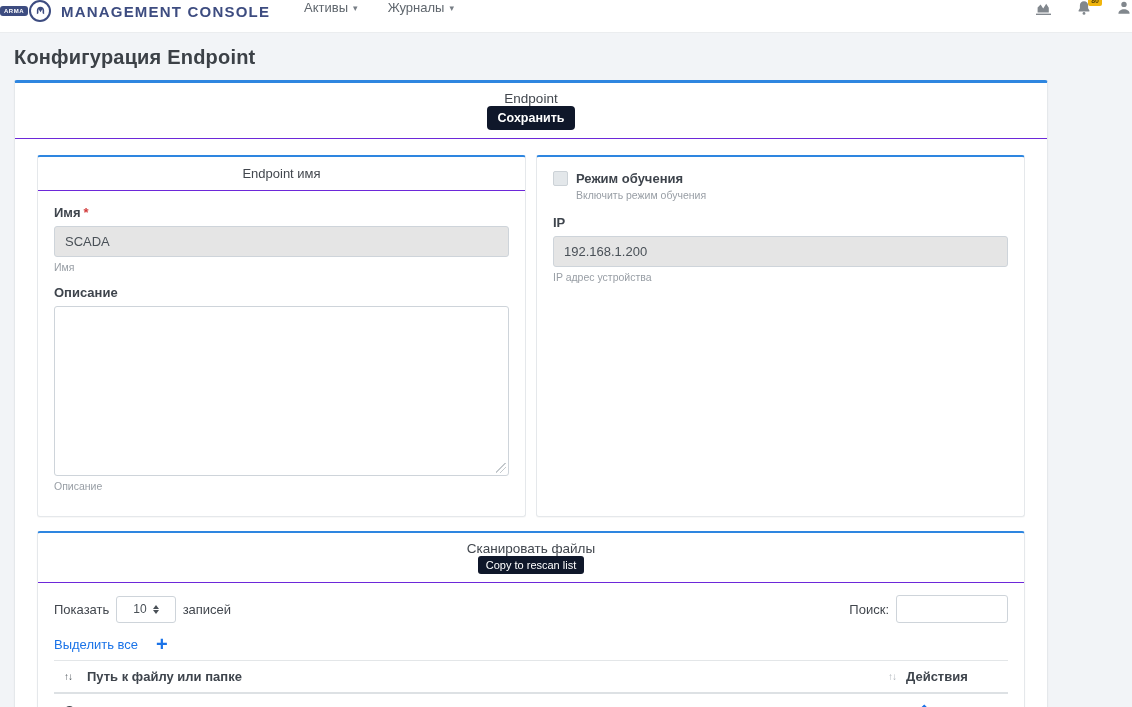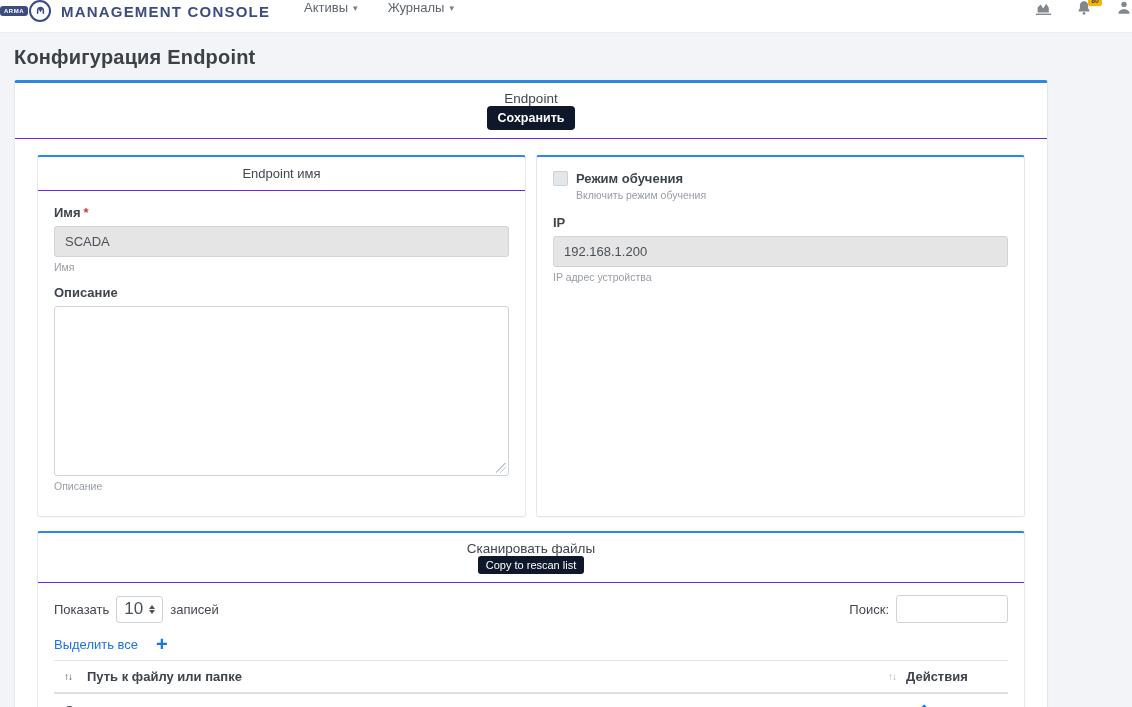--- a/index.html
+++ b/index.html
@@ -59,21 +59,21 @@
   .check-help{margin:3px 0 0 23px;font-size:10.5px;color:#989ea5;}
   .ip-block{margin-top:14px;}
 
   
   .card.scan{margin-top:14px;border-top:2px solid #2e86e0;}
   .scan-body{padding:12px 16px 12px;}
   .controls{display:flex;justify-content:space-between;align-items:center;
     font-size:13px;color:#42474e;}
   .show-group{display:flex;align-items:center;gap:7px;}
   .select-box{display:inline-flex;align-items:center;gap:6px;border:1px solid #ced4da;
-    border-radius:3px;height:27px;padding:0 7px;font-size:17px;color:#495057;cursor:pointer;background:#fff;}
+    border-radius:3px;height:27px;padding:0 16px;font-size:12px;color:#495057;cursor:pointer;background:#fff;}
   .spinner{display:inline-flex;flex-direction:column;gap:1px;}
   .spinner i{width:0;height:0;border-left:3px solid transparent;border-right:3px solid transparent;display:block;}
   .spinner .up{border-bottom:4px solid #495057;}
   .spinner .dn{border-top:4px solid #495057;}
   .search-group{display:flex;align-items:center;gap:7px;}
   .search-input{width:112px;height:28px;border:1px solid #ced4da;border-radius:3px;
     padding:0 8px;font-size:13px;color:#495057;font-family:inherit;}
 
   .selectall-row{margin:11px 0 4px;display:flex;align-items:center;gap:18px;}
   .link{color:#1a73e8;font-size:13px;cursor:pointer;}

